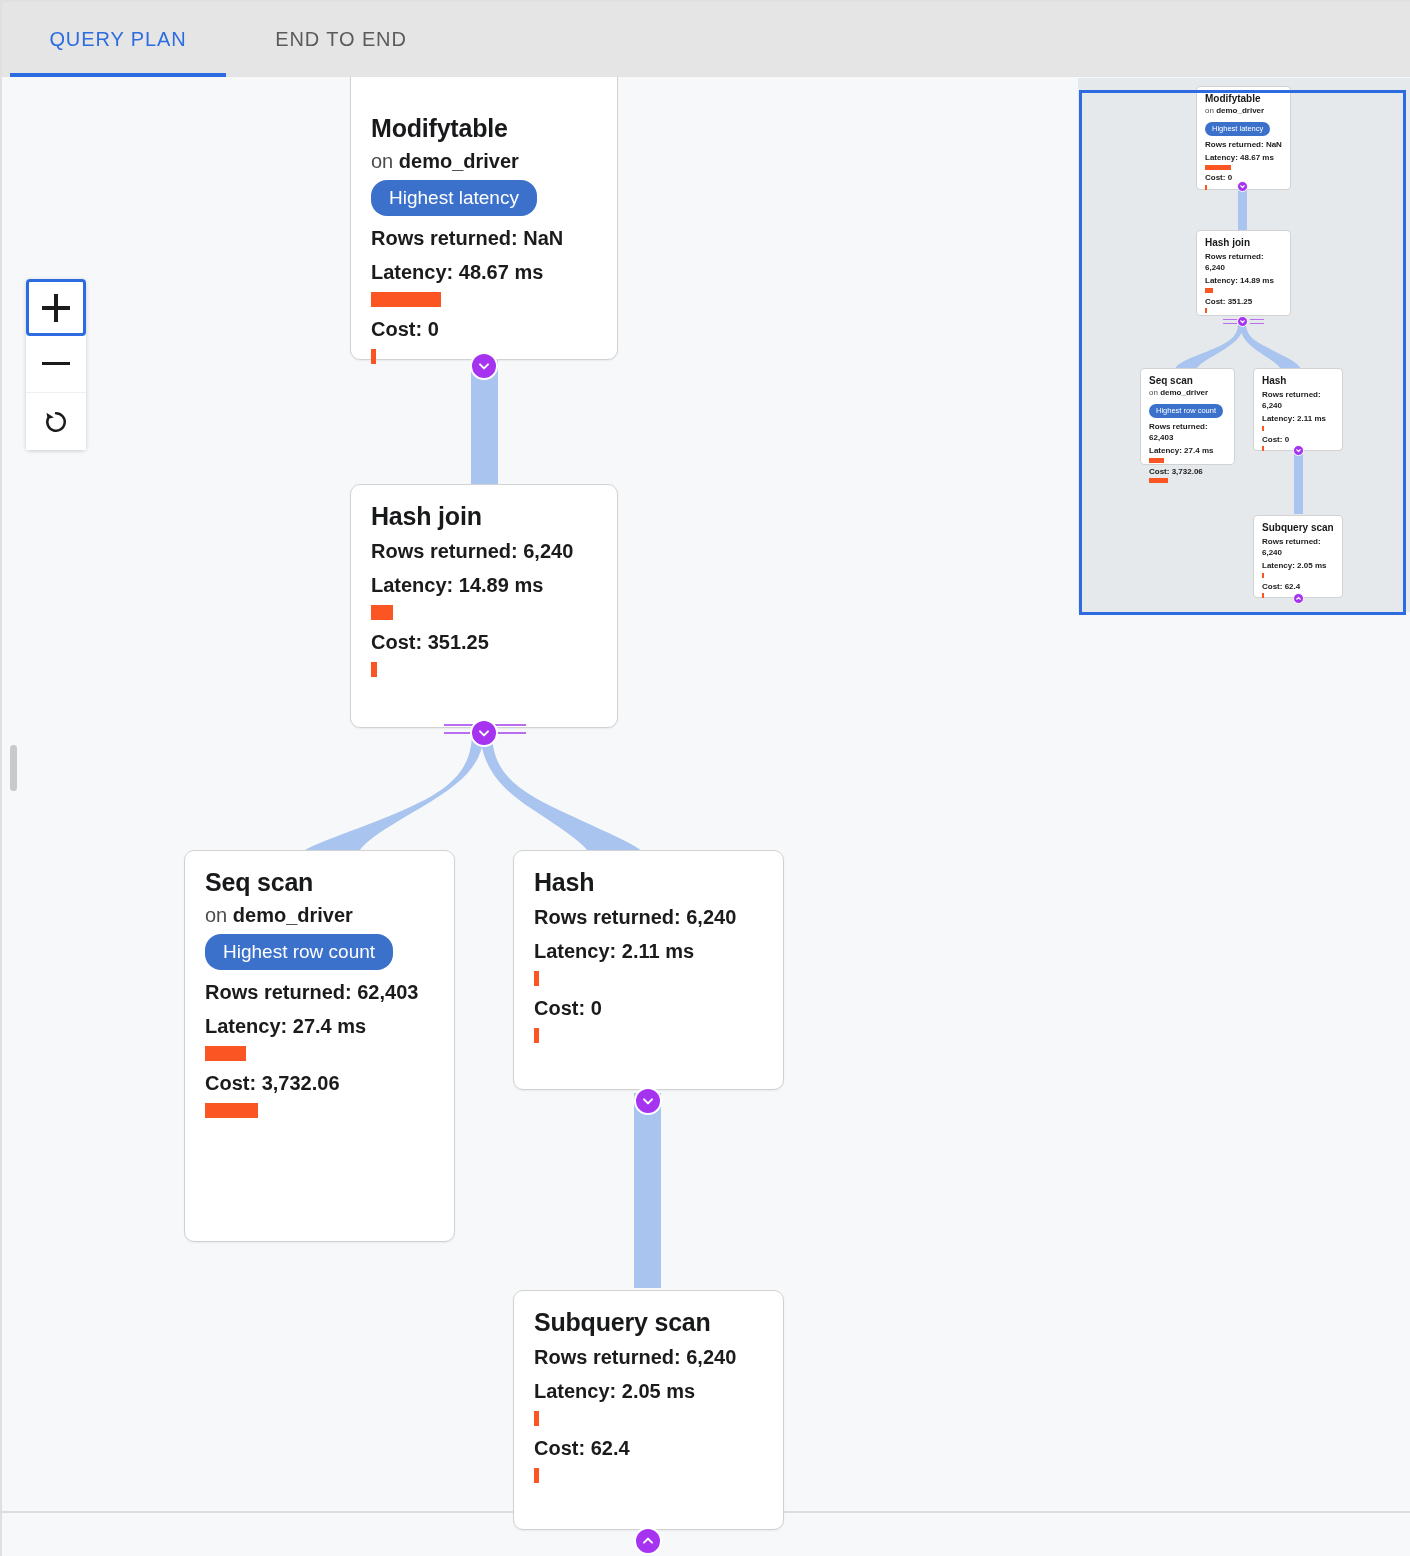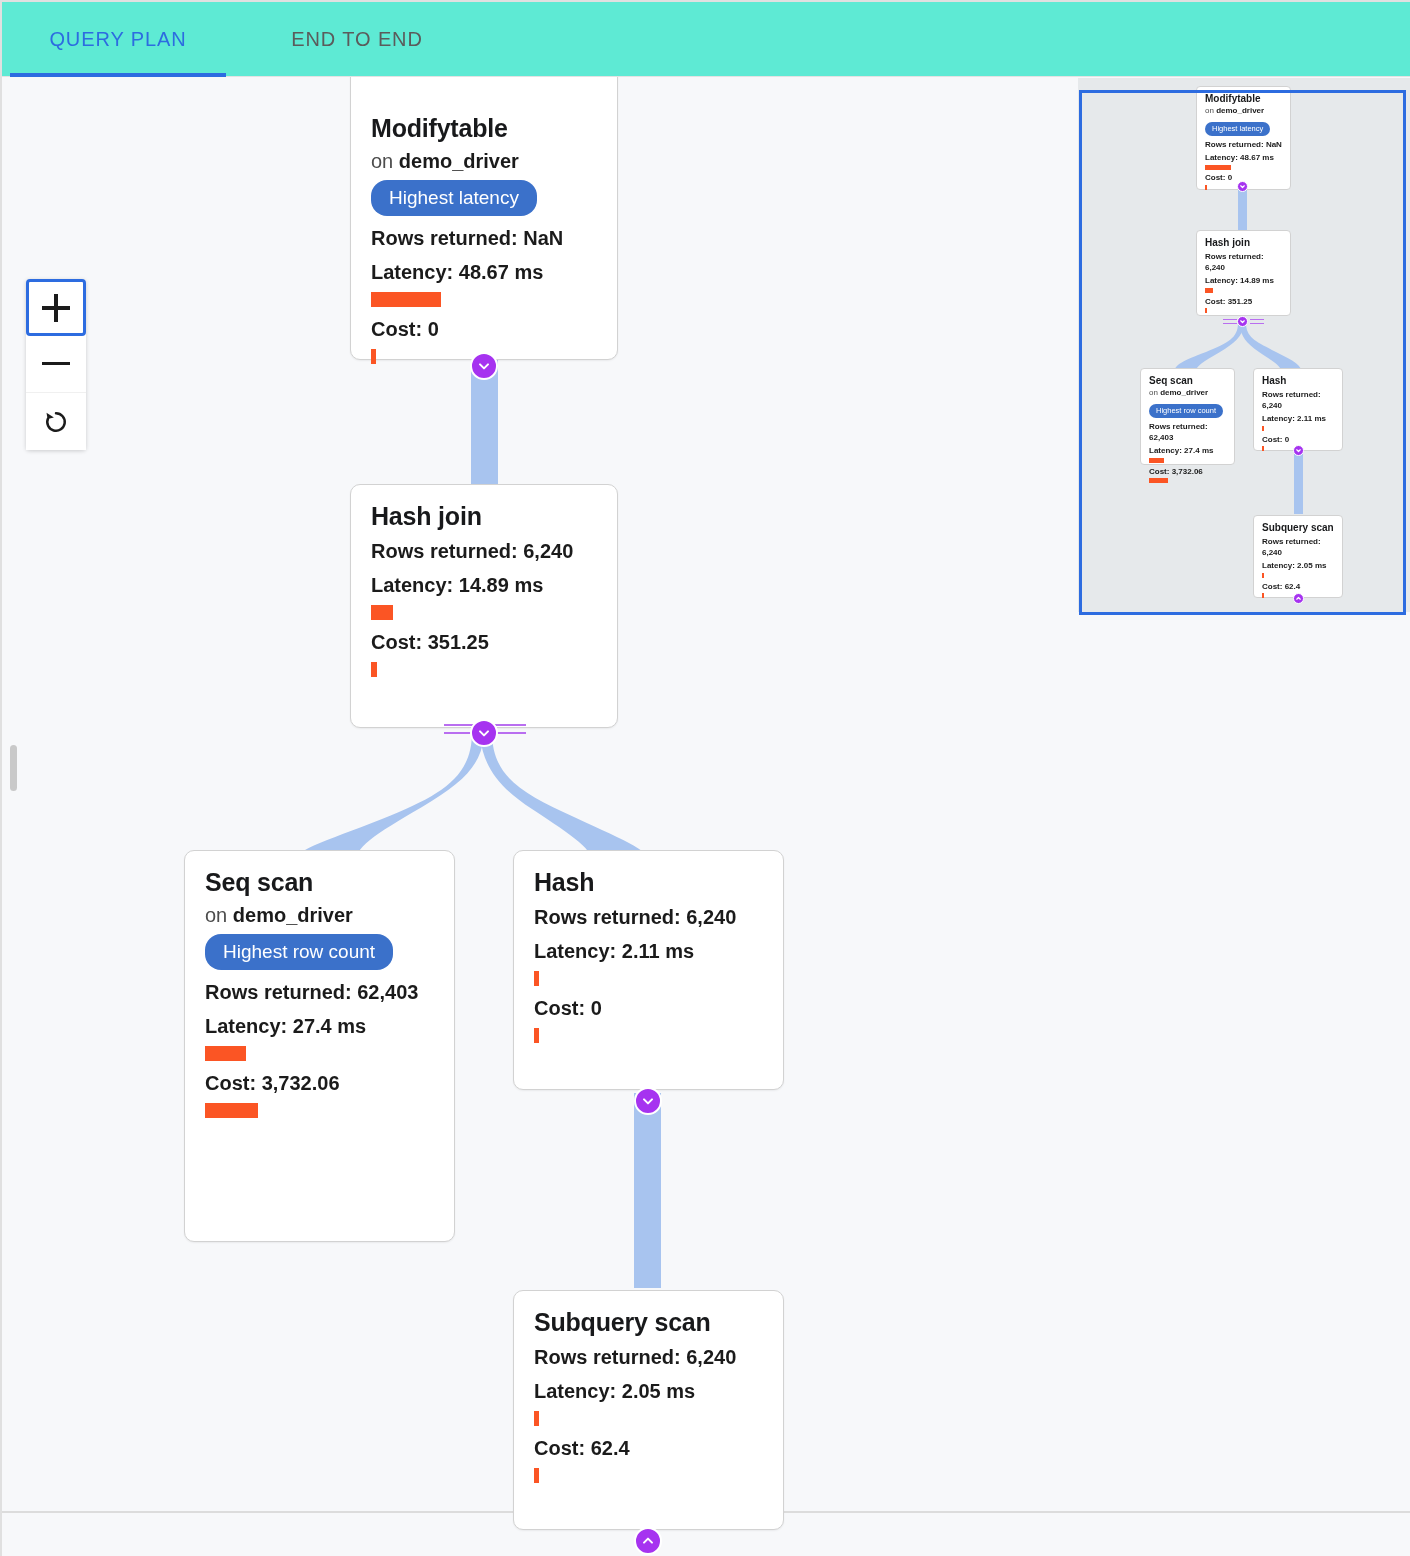--- a/index.html
+++ b/index.html
@@ -10,39 +10,39 @@
     background: #ffffff;
     overflow: hidden;
   }
 
   #root { position: relative; width: 1410px; height: 1556px; }
 
   
   .tabbar {
     position: absolute; left: 0; top: 0;
     width: 1410px; height: 77px;
-    background: #5eead4;
+    background: #e5e5e5;
     border-top: 2px solid #e0e0e0;
     border-left: 2px solid #e0e0e0;
     border-bottom: 1px solid #e3e3e3;
   }
   .tab {
     position: absolute; top: 0; height: 75px;
     display: flex; align-items: center; justify-content: center;
     font-size: 20px; font-weight: 500; letter-spacing: 0.9px;
     cursor: pointer; user-select: none;
   }
   .tab.active { color: #2d6ce0; }
   .tab.inactive { color: #5b5b5b; }
   .tab-underline {
     position: absolute; left: 0; bottom: 0;
     height: 4px; background: #2d6ce0;
   }
   #tab-query-plan { left: 8px; width: 216px; }
-  #tab-end-to-end { left: 248px; width: 214px; align-items: center; }
+  #tab-end-to-end { left: 232px; width: 214px; align-items: center; }
 
   
   .canvas {
     position: absolute; left: 0; top: 77px;
     width: 1410px; height: 1479px;
     background: #f7f8fa;
     border-left: 2px solid #e0e0e0;
     overflow: hidden;
   }
   .canvas-bottom-rule {

